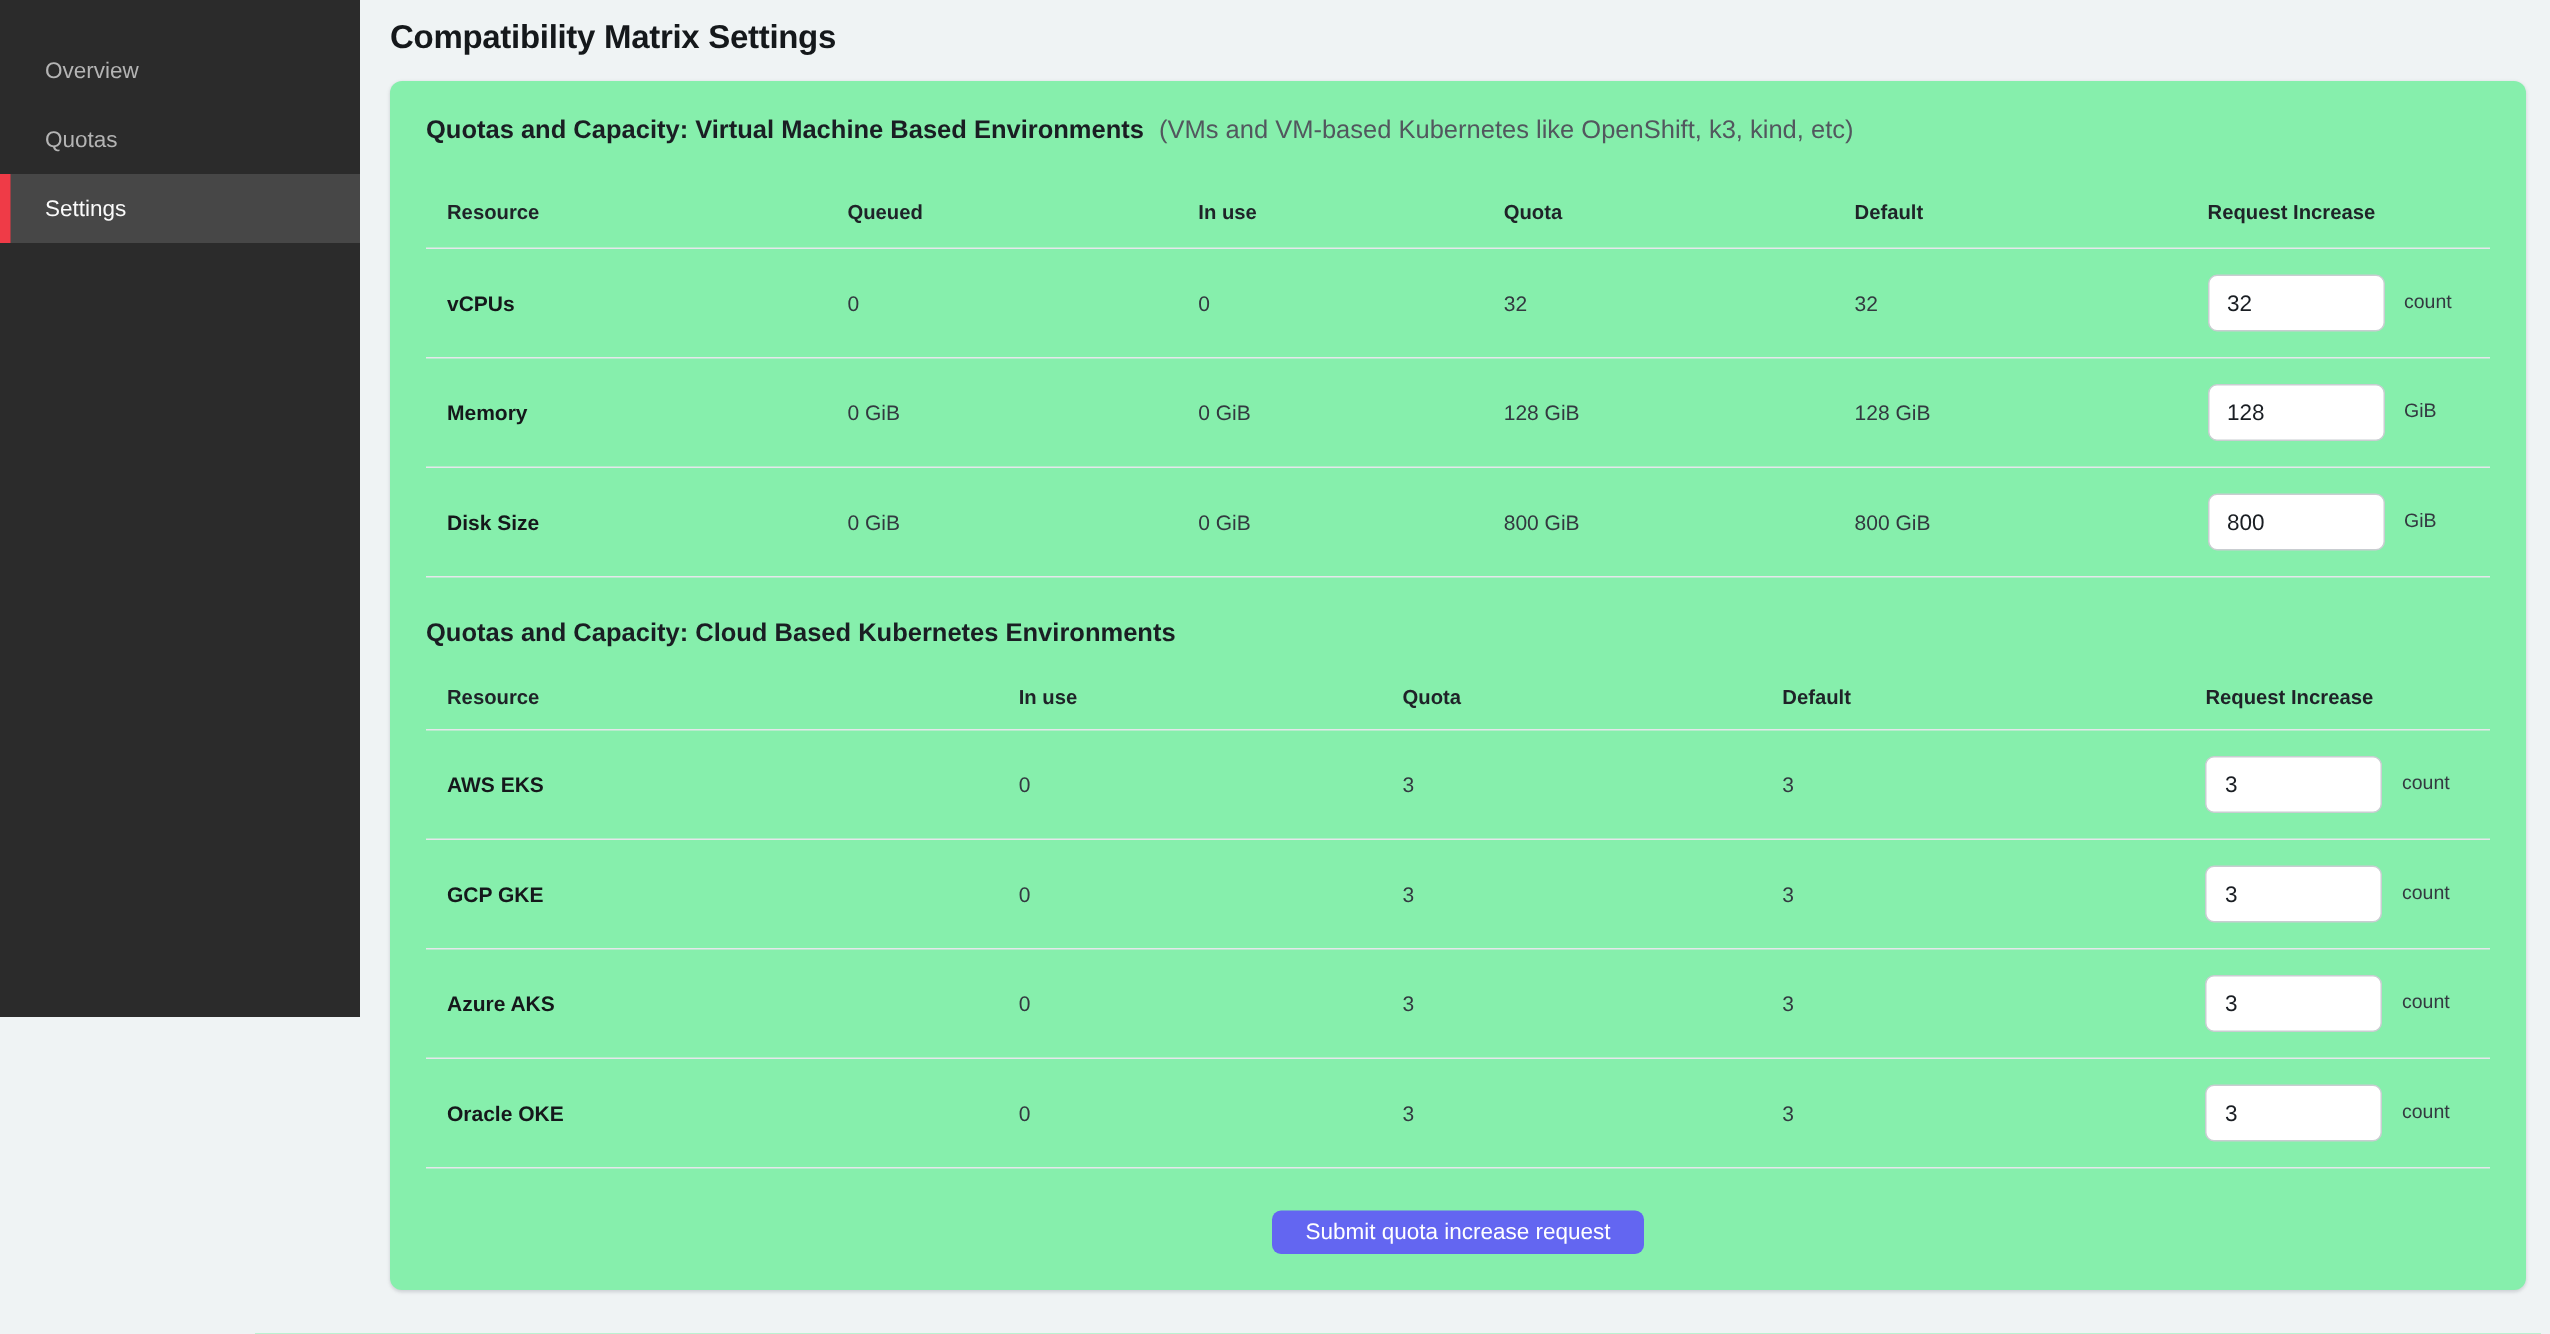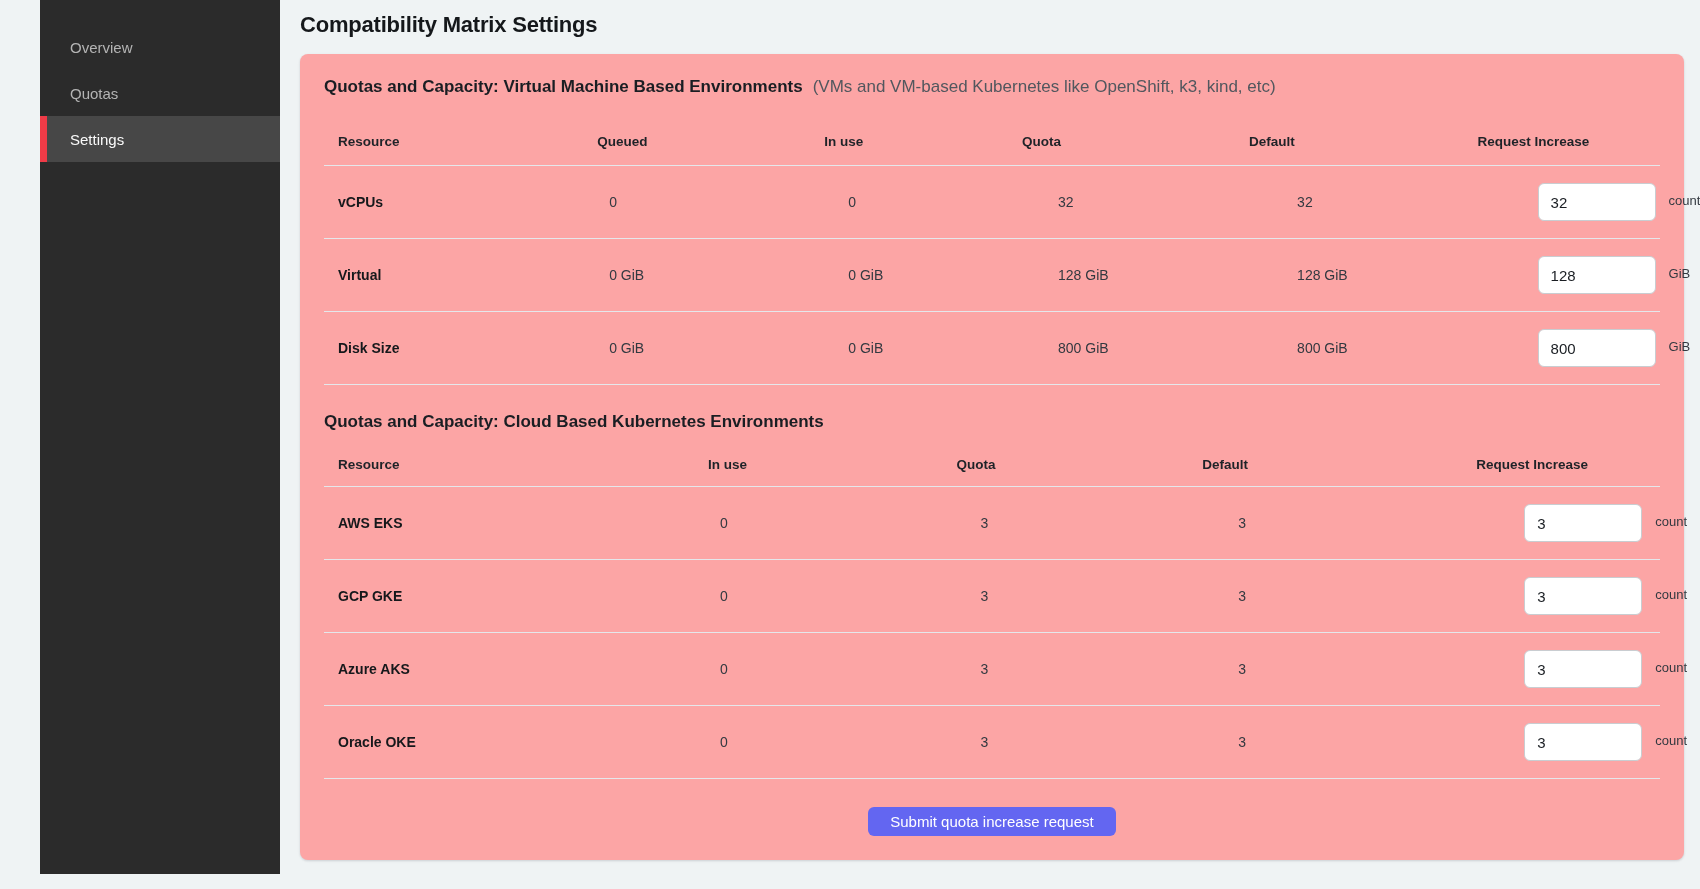--- a/index.html
+++ b/index.html
@@ -8,24 +8,23 @@
     font-family: "Liberation Sans", "DejaVu Sans", sans-serif;
     display: flex;
     background: #eff3f4;
     color: #1f2328;
   }
 
   
   .sidebar {
     width: 240px;
     min-width: 240px;
-    height: 874px;
+    height: 678px;
     background: #2b2b2b;
     padding-top: 24px;
-    margin-left: 40px;
   }
   .nav-item {
     height: 46px;
     display: flex;
     align-items: center;
     padding-left: 30px;
     font-size: 15px;
     color: #b4b4b4;
     cursor: pointer;
   }
@@ -40,21 +39,21 @@
   .main { flex: 1; padding: 0 16px 0 20px; }
   .page-title {
     font-size: 22px;
     font-weight: 700;
     line-height: 30px;
     padding: 10px 0 14px 0;
     color: #15181b;
     letter-spacing: -0.2px;
   }
   .card {
-    background: #fca5a5;
+    background: #86efac;
     border-radius: 8px;
     box-shadow: 0 1px 3px rgba(16,24,40,0.10), 0 1px 2px rgba(16,24,40,0.06);
     padding: 20px 24px 24px 24px;
   }
 
   .section-heading {
     display: flex;
     align-items: baseline;
     gap: 10px;
     line-height: 26px;
@@ -74,21 +73,21 @@
 
   .grid-row {
     display: grid;
     align-items: center;
     border-bottom: 1px solid #e5e7eb;
   }
   .t1 { grid-template-columns: 19.4% 17.0% 14.8% 17.0% 17.1% 14.7%; }
   .t2 { grid-template-columns: 27.7% 18.6% 18.4% 20.5% 14.8%; }
   .header-row { height: 48px; }
   .t2 .header-row, .header-row.h2 { height: 44px; }
-  .data-row { height: 73px; gap: 12px; }
+  .data-row { height: 73px; }
 
   .cell { padding-left: 14px; font-size: 14px; color: #333940; }
   .th { font-size: 13.5px; font-weight: 700; color: #1f2328; }
   .resource-cell { font-weight: 600; color: #15181b; }
 
   .request-cell { display: flex; align-items: center; gap: 13px; }
   .qty-input {
     width: 118px;
     height: 38px;
     border: 1px solid #c9cdd1;
@@ -157,21 +156,21 @@
         <div class="cell">0</div>
         <div class="cell">32</div>
         <div class="cell">32</div>
         <div class="cell request-cell">
           <input class="qty-input" type="text" value="32" style="">
           <span class="unit-label">count</span>
         </div>
       </div>
 
       <div class="grid-row t1 data-row">
-        <div class="cell resource-cell">Virtual</div>
+        <div class="cell resource-cell">Memory</div>
         <div class="cell">0 GiB</div>
         <div class="cell">0 GiB</div>
         <div class="cell">128 GiB</div>
         <div class="cell">128 GiB</div>
         <div class="cell request-cell">
           <input class="qty-input" type="text" value="128" style="">
           <span class="unit-label">GiB</span>
         </div>
       </div>
 

